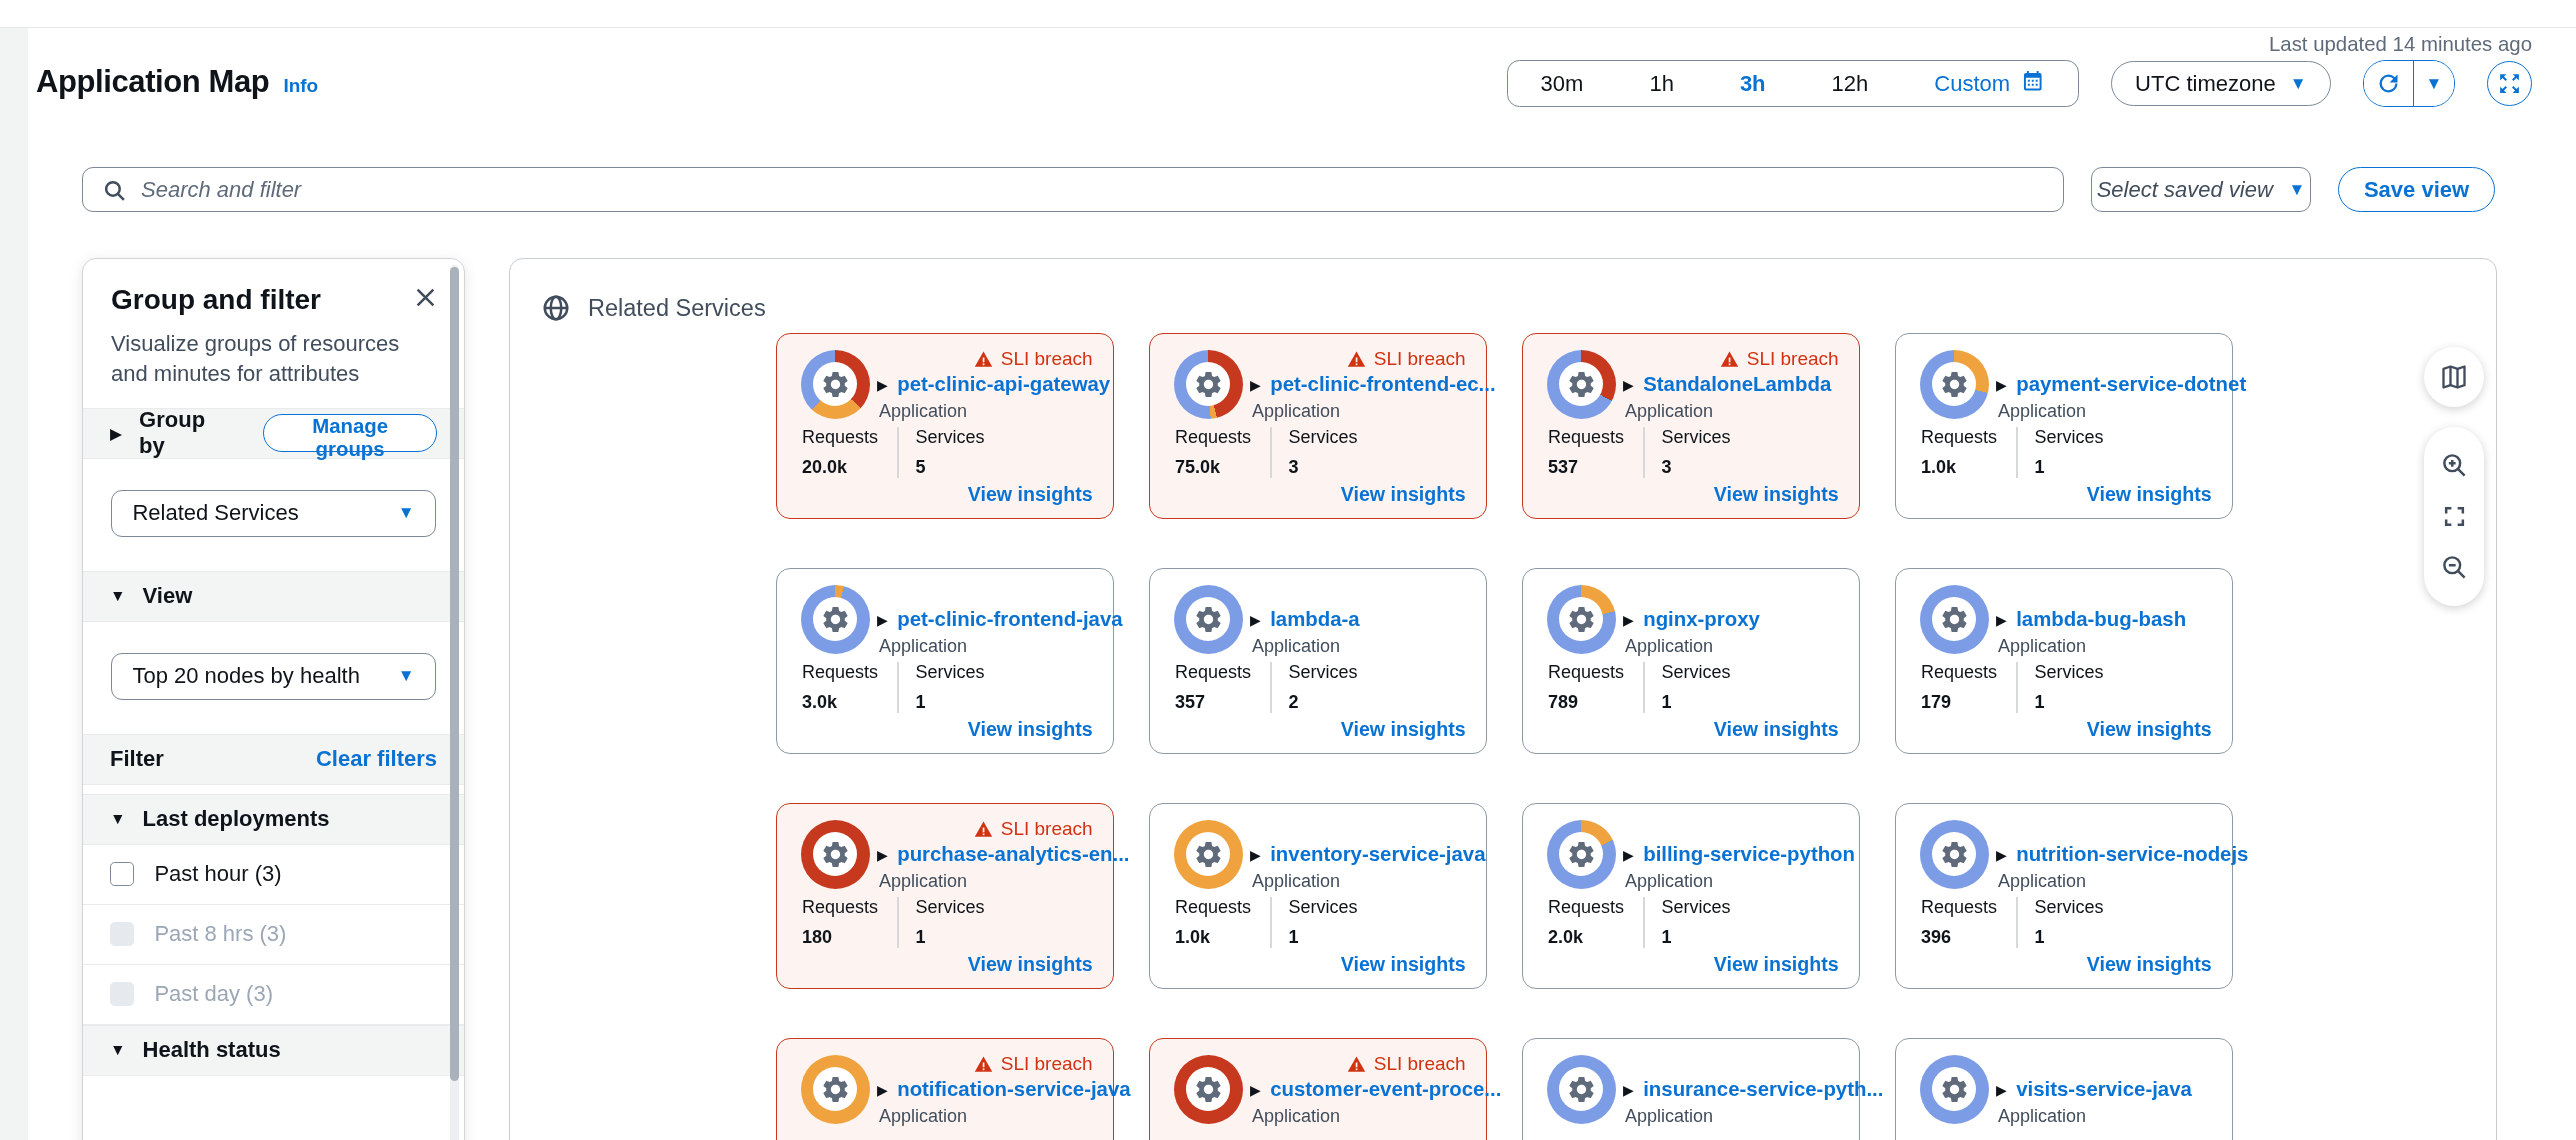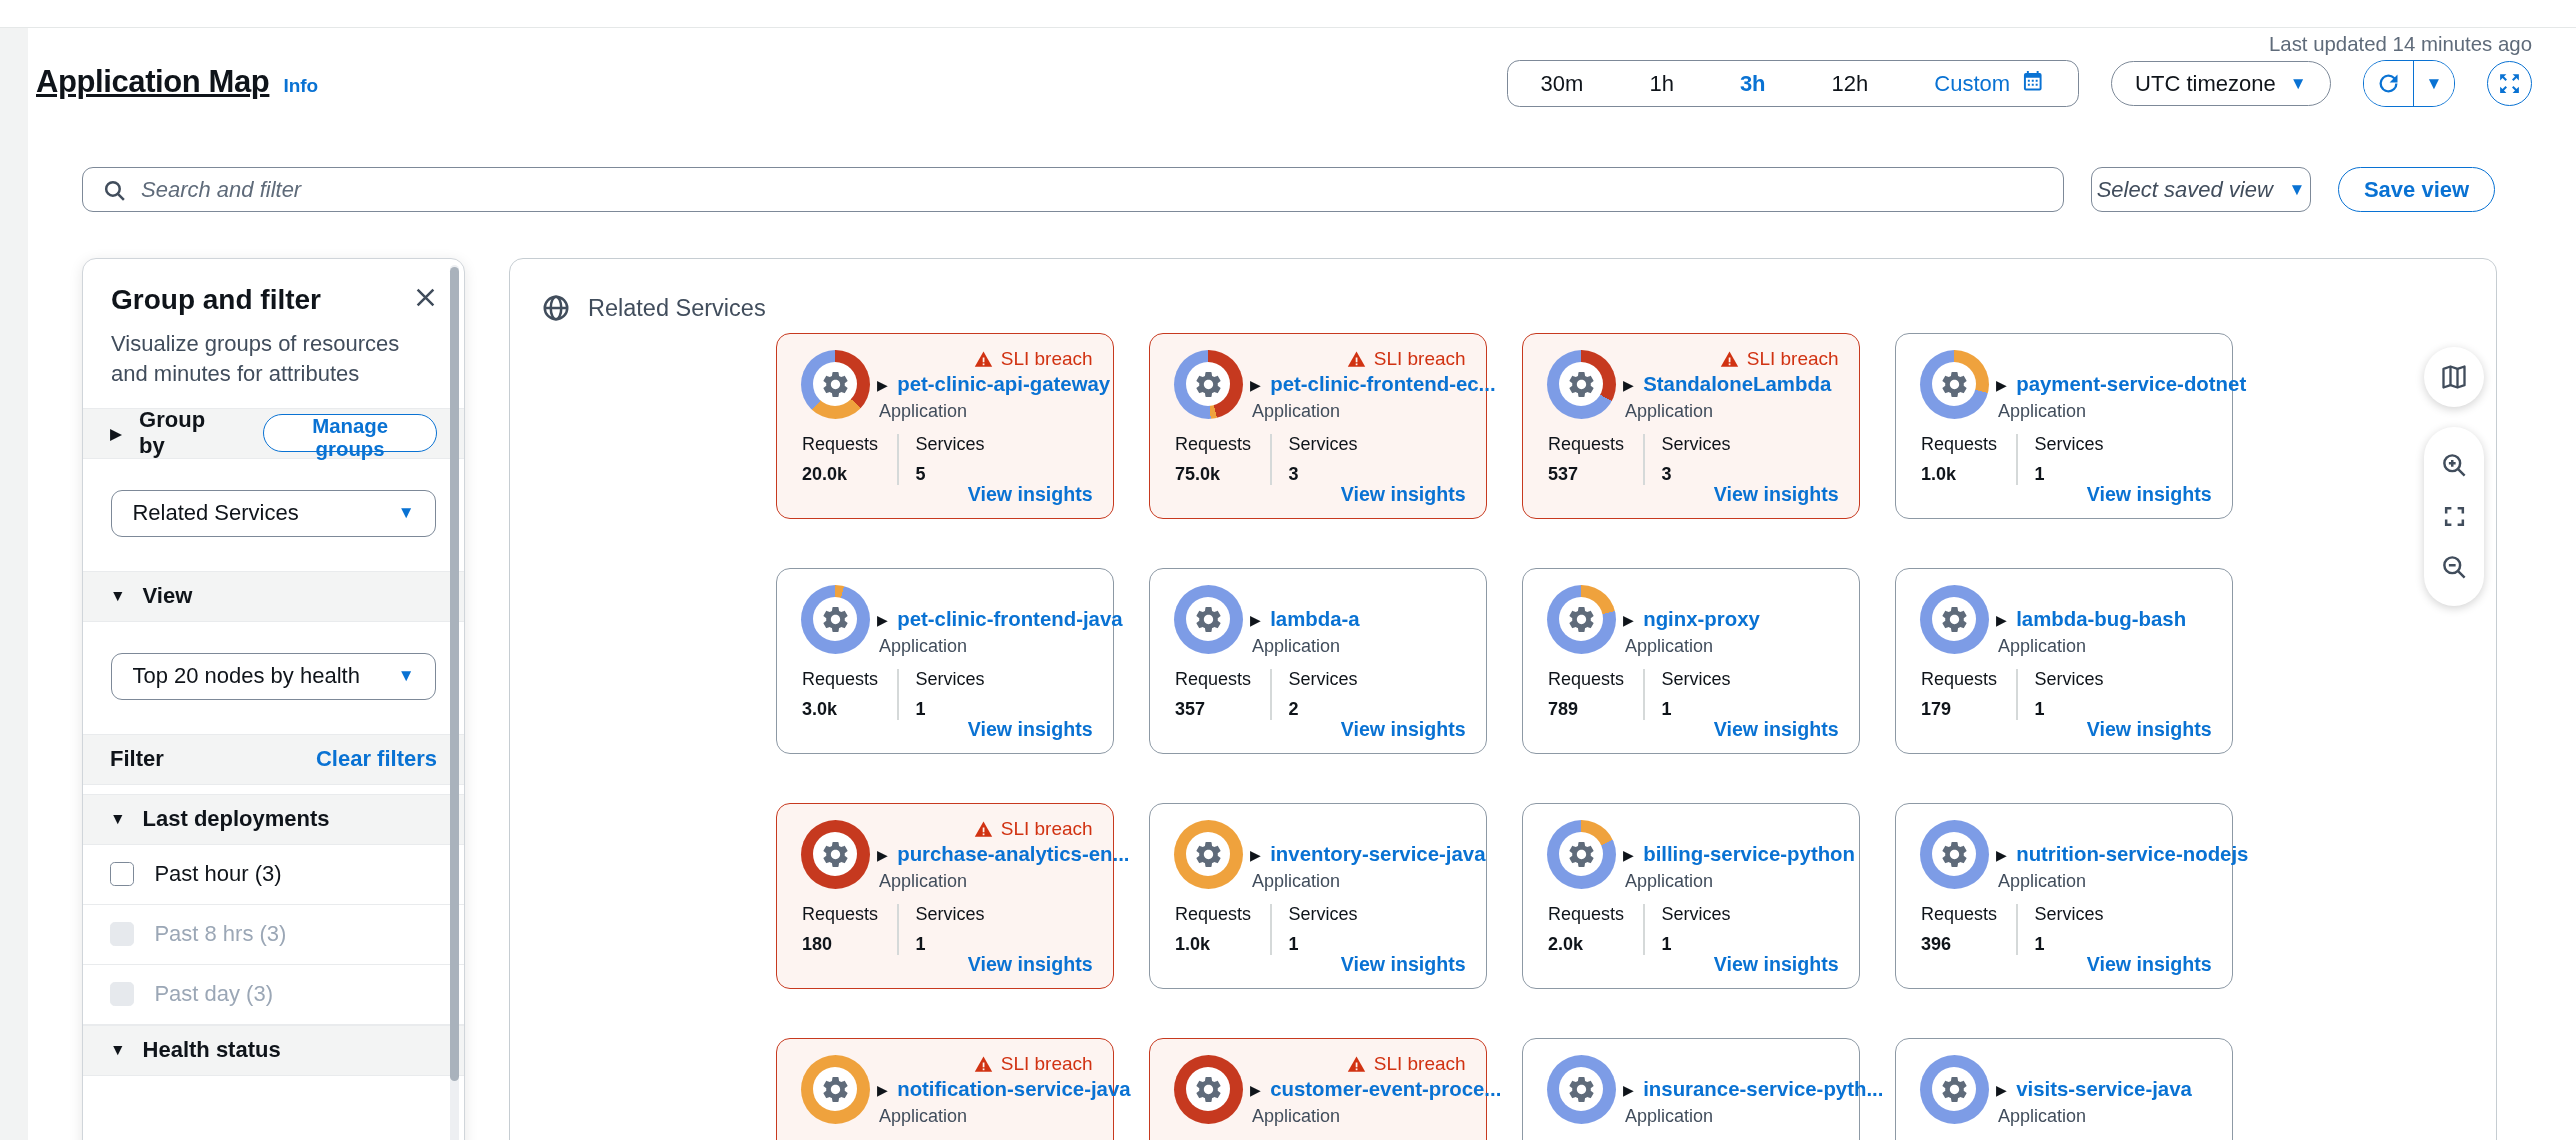--- a/index.html
+++ b/index.html
@@ -4,21 +4,21 @@
 <style>
   html,body{margin:0;padding:0;background:#fff;}
   .page{position:relative;width:2576px;height:1140px;overflow:hidden;background:#fff;
         font-family:"Liberation Sans","DejaVu Sans",sans-serif;color:#0f141a;}
   .top-strip{position:absolute;left:0;top:0;width:2576px;height:27px;background:#fff;border-bottom:1.6px solid #e5e8e8;}
   .left-gutter{position:absolute;left:0;top:28px;width:28px;height:1112px;background:#f2f3f3;}
 
   
   .last-updated{position:absolute;top:33px;right:44px;font-size:20.4px;color:#5f6b7a;}
   .page-title-row{position:absolute;left:36px;top:64px;display:flex;align-items:baseline;gap:14px;}
-  .page-title{font-size:31px;font-weight:700;letter-spacing:-0.4px;text-decoration:underline;}
+  .page-title{font-size:31px;font-weight:700;letter-spacing:-0.4px;}
   .info-link{font-size:19px;font-weight:700;color:#0972d3;cursor:pointer;}
   .hdr-controls{position:absolute;top:61px;right:44px;display:flex;align-items:center;gap:32px;height:45px;}
   .segmented{display:flex;align-items:center;height:45px;border:1.6px solid #7d8998;border-radius:12.5px;background:#fff;}
   .seg{padding:0 33px;font-size:22px;display:flex;align-items:center;gap:11px;cursor:pointer;height:100%;}
   .seg.selected .seg-label{color:#0972d3;font-weight:700;}
   .seg.custom .seg-label{color:#0972d3;}
   .btn-white{display:flex;align-items:center;gap:14px;height:45px;padding:0 23.5px;border:1.6px solid #7d8998;
              border-radius:23px;background:#fff;font-size:22px;color:#0f141a;cursor:pointer;font-family:inherit;}
   .caret{color:#0972d3;font-size:17px;}
   .refresh-split{display:flex;align-items:stretch;height:45px;border:1.6px solid #0972d3;border-radius:23px;overflow:hidden;background:#fff;}
@@ -82,21 +82,21 @@
   .card.breach{border-color:#c7391f;background:#fdf4f1;padding-left:40px;}
   .donut{position:absolute;left:23.5px;top:15.7px;width:69px;height:69px;border-radius:50%;
          display:flex;align-items:center;justify-content:center;}
   .donut-hole{width:44px;height:44px;border-radius:50%;background:#fff;display:flex;align-items:center;justify-content:center;}
   .badge{position:absolute;top:14px;right:20.4px;display:flex;align-items:center;gap:7.8px;}
   .badge-label{font-size:19px;color:#d13212;}
   .name-row{position:absolute;left:100px;top:39px;display:flex;align-items:center;gap:9.4px;white-space:nowrap;}
   .expand-tri{font-size:14px;color:#0f141a;}
   .card-link{font-size:20.4px;font-weight:700;color:#0972d3;text-decoration:none;cursor:pointer;}
   .app-label{position:absolute;left:102px;top:67px;font-size:18px;color:#414d5c;}
-  .stats{position:absolute;left:25px;top:100px;display:flex;align-items:stretch;}
+  .stats{position:absolute;left:25px;top:93px;display:flex;align-items:stretch;}
   .stat{min-width:78px;}
   .stat-label{font-size:18px;color:#0f141a;}
   .stat-value{margin-top:9.4px;font-size:18px;color:#0f141a;font-weight:bold;}
   .stat-div{width:1.6px;background:#d5d9d9;margin:0 17px;}
   .insights{position:absolute;right:20.4px;bottom:12.5px;font-size:19.6px;font-weight:700;color:#0972d3;text-decoration:none;cursor:pointer;}
 
   
   .float-circle{position:absolute;left:1914px;top:88px;width:60px;height:60px;border-radius:50%;background:#fff;
                 box-shadow:0 2.3px 9.4px rgba(0,0,0,.18);display:flex;align-items:center;justify-content:center;cursor:pointer;border:none;}
   .float-pill{position:absolute;left:1914px;top:168px;width:60px;height:179px;border-radius:31px;background:#fff;

